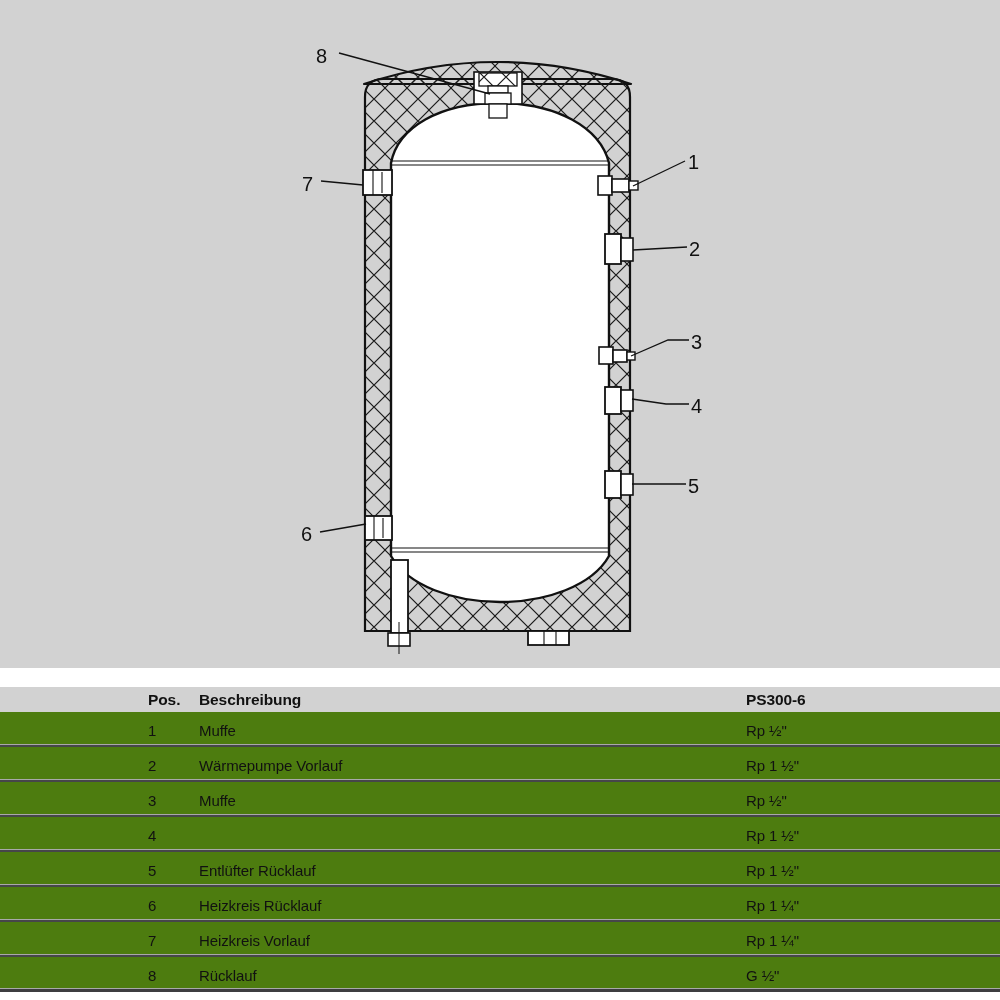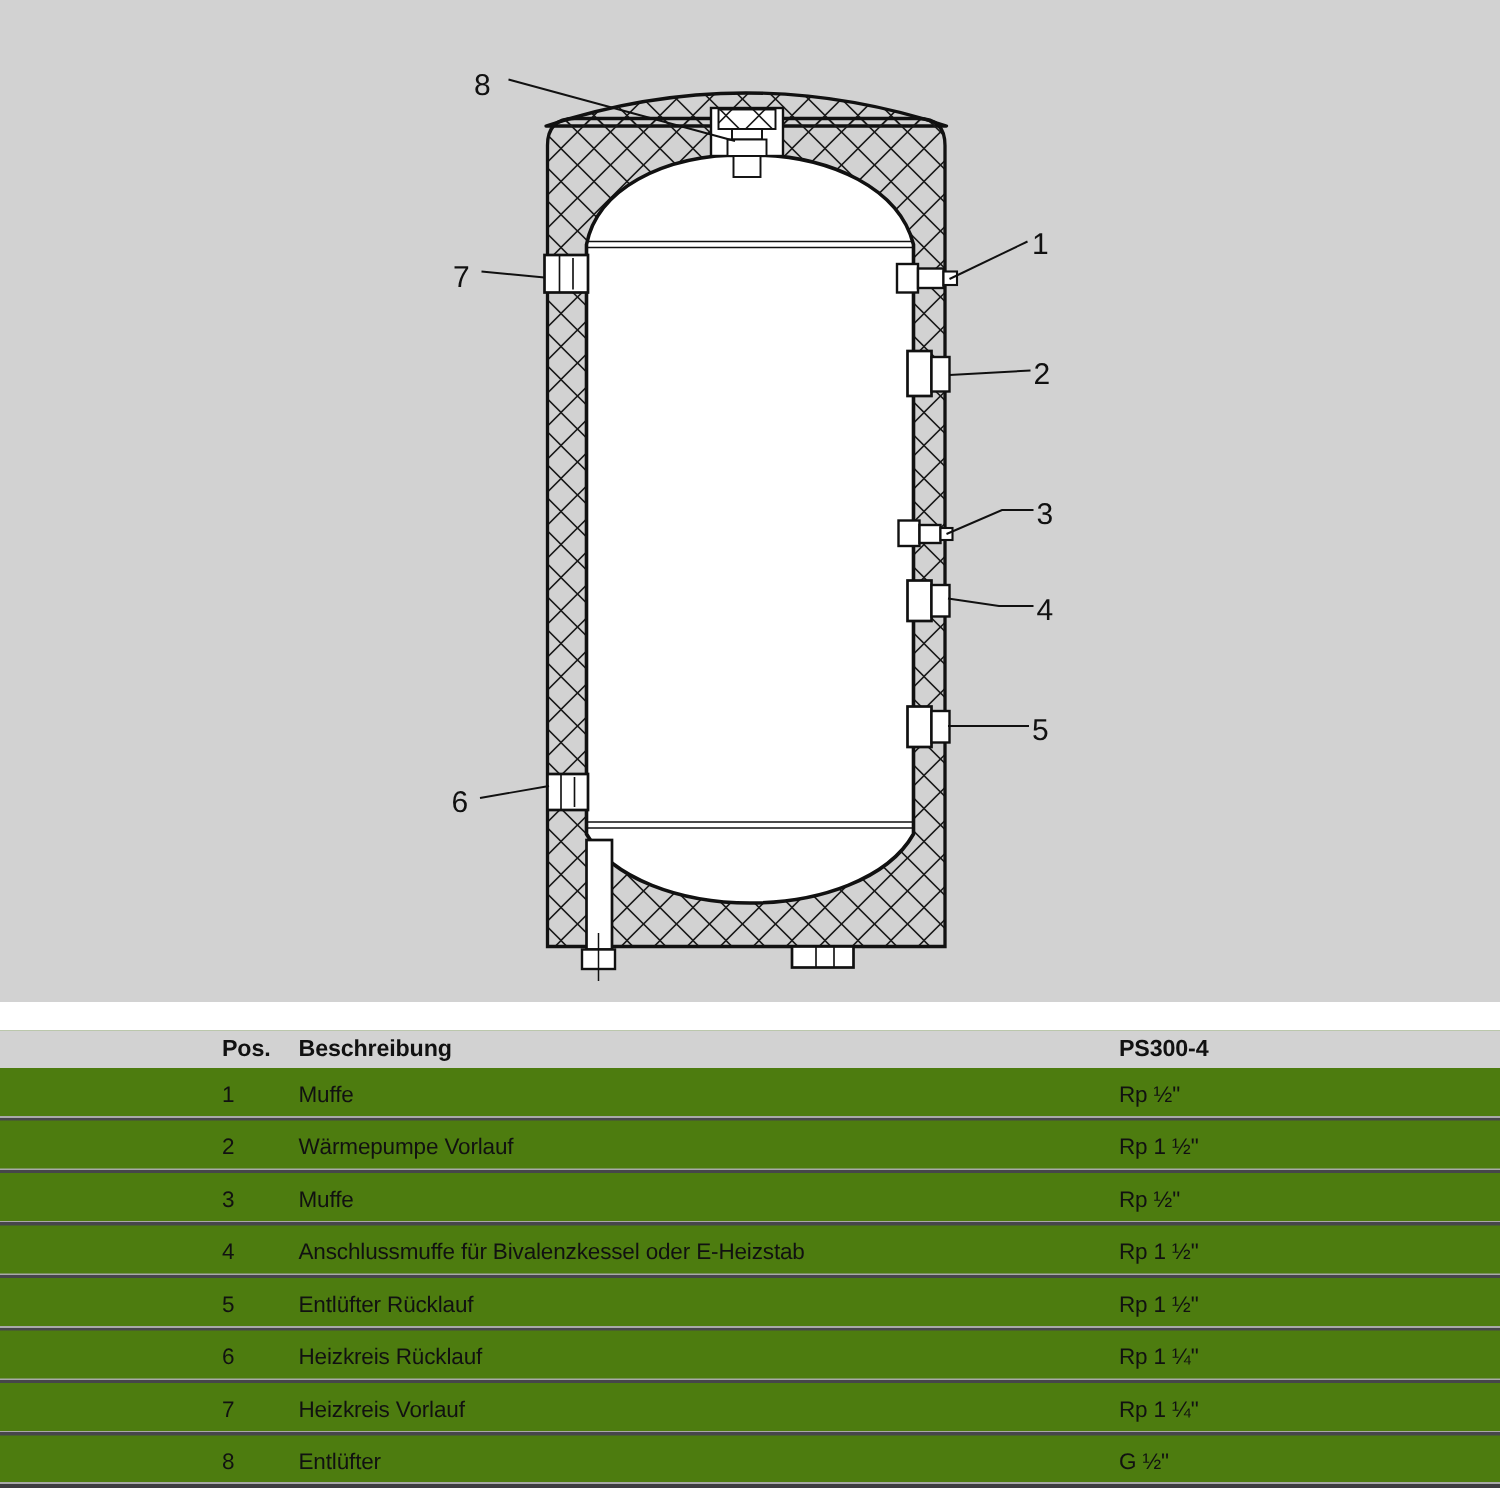--- a/index.html
+++ b/index.html
@@ -113,56 +113,55 @@
     <text x="691" y="413">4</text>
     <text x="688" y="493">5</text>
     <text x="301" y="541">6</text>
   </svg>
 </div>
 
 <div class="table-section">
   <div class="thead">
     <span class="c-pos">Pos.</span>
     <span class="c-desc">Beschreibung</span>
-    <span class="c-val">PS300-4</span>
+    <span class="c-val">PS300-6</span>
   </div>
 
   <div class="trow">
     <span class="c-pos">1</span>
     <span class="c-desc">Muffe</span>
     <span class="c-val">Rp ½"</span>
   </div>
   <div class="trow">
     <span class="c-pos">2</span>
     <span class="c-desc">Wärmepumpe Vorlauf</span>
     <span class="c-val">Rp 1 ½"</span>
   </div>
   <div class="trow">
     <span class="c-pos">3</span>
     <span class="c-desc">Muffe</span>
     <span class="c-val">Rp ½"</span>
   </div>
   <div class="trow">
     <span class="c-pos">4</span>
-    <span class="c-desc">Anschlussmuffe für Bivalenzkessel oder E-Heizstab</span>
     <span class="c-val">Rp 1 ½"</span>
   </div>
   <div class="trow">
     <span class="c-pos">5</span>
     <span class="c-desc">Entlüfter Rücklauf</span>
     <span class="c-val">Rp 1 ½"</span>
   </div>
   <div class="trow">
     <span class="c-pos">6</span>
     <span class="c-desc">Heizkreis Rücklauf</span>
     <span class="c-val">Rp 1 ¼"</span>
   </div>
   <div class="trow">
     <span class="c-pos">7</span>
     <span class="c-desc">Heizkreis Vorlauf</span>
     <span class="c-val">Rp 1 ¼"</span>
   </div>
   <div class="trow last">
     <span class="c-pos">8</span>
-    <span class="c-desc">Entlüfter</span>
+    <span class="c-desc">Rücklauf</span>
     <span class="c-val">G ½"</span>
   </div>
 </div>
 
 </body></html>

